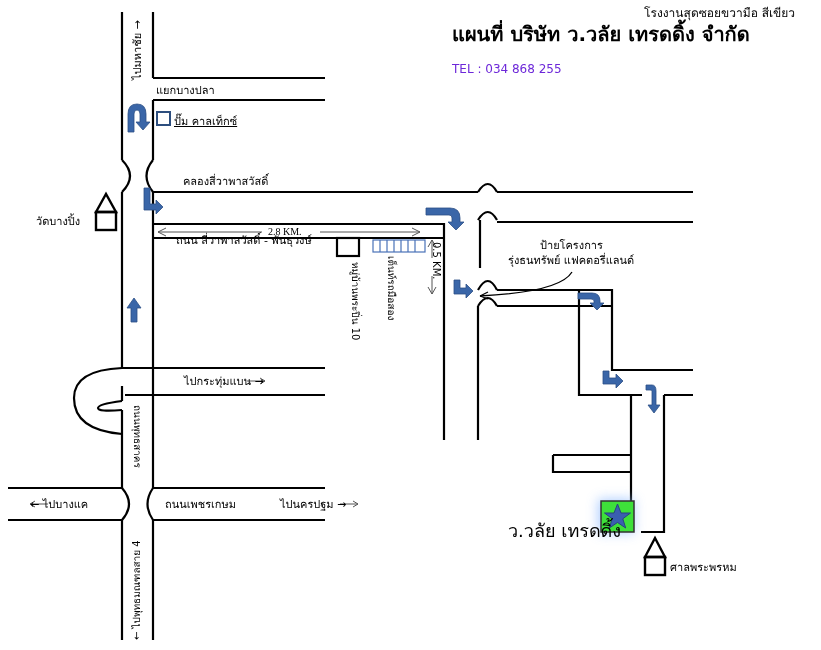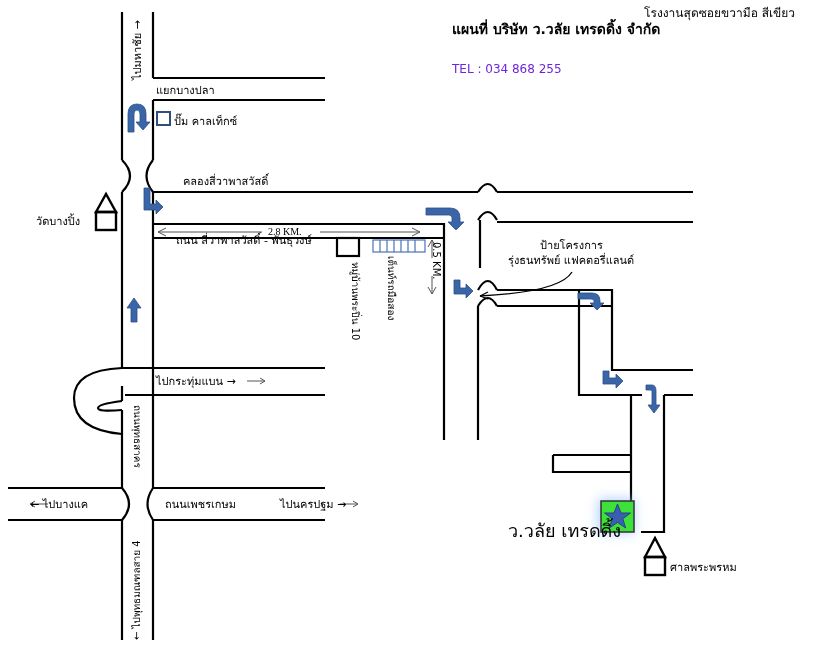--- a/index.html
+++ b/index.html
@@ -1,19 +1,19 @@
 <!DOCTYPE html>
 <html><head>
 <meta charset="utf-8">
 <style>
   html, body { margin: 0; padding: 0; background: #ffffff; }
   body { width: 821px; height: 650px; position: relative; overflow: hidden;
          font-family: "DejaVu Sans", sans-serif; color: #000; }
   #map { position: absolute; left: 0; top: 0; }
-  .title { position: absolute; left: 452px; top: 18px; font-size: 14px; font-weight: bold; white-space: nowrap; }
+  .title { position: absolute; left: 452px; top: 18px; font-size: 20px; font-weight: bold; white-space: nowrap; }
   .subtitle { position: absolute; left: 644px; top: 3px; font-size: 12px; white-space: nowrap; }
   .tel { position: absolute; left: 452px; top: 62px; font-size: 12px; white-space: nowrap; color: #6d28d9; }
   .lbl { position: absolute; font-size: 11px; white-space: nowrap; line-height: 1; }
   .rot-cw { transform-origin: 0 0; transform: rotate(90deg); }
   .rot-ccw { transform-origin: 0 0; transform: rotate(-90deg); }
   .landmark-name { position: absolute; font-size: 18px; font-weight: normal; white-space: nowrap; }
 </style>
 </head>
 <body>
 
@@ -98,30 +98,30 @@
     <rect x="645" y="557" width="20" height="18"></rect>
   </g>
 </svg>
 
 <div class="title">แผนที่ บริษัท ว.วลัย เทรดดิ้ง จำกัด</div>
 <div class="subtitle">โรงงานสุดซอยขวามือ สีเขียว</div>
 <div class="tel">TEL : 034 868 255</div>
 
 <div class="lbl rot-ccw" style="left:132px; top:80px;">ไปมหาชัย →</div>
 <div class="lbl" style="left:156px; top:85px;">แยกบางปลา</div>
-<div class="lbl" style="left:174px; top:116px;">ปั๊ม คาลเท็กซ์</div>
+<div class="lbl" style="left:174px; top:116px;text-decoration:underline;">ปั๊ม คาลเท็กซ์</div>
 <div class="lbl" style="left:183px; top:176px;">คลองสี่วาพาสวัสดิ์</div>
 <div class="lbl" style="left:176px; top:204px;margin-top:31px;">ถนน สี่วาพาสวัสดิ์ - พันธุวงษ์</div>
 <div class="lbl" style="left:36px; top:216px;">วัดบางปิ้ง</div>
 <div class="lbl" style="left:268px; top:227px; font-size:10px;font-family:Liberation Serif, serif;">2.8 KM.</div>
 <div class="lbl rot-cw" style="left:441px; top:242px; font-size:10px;">0.5 KM.</div>
 <div class="lbl rot-cw" style="left:360px; top:262px; font-size:10px;">หมู่บ้านพระปิ่น 10</div>
 <div class="lbl rot-cw" style="left:396px; top:256px; font-size:10px;">เต็นท์รถมือสอง</div>
 <div class="lbl" style="left:540px; top:240px;text-align:right;">ป้ายโครงการ</div>
 <div class="lbl" style="left:508px; top:255px;">รุ่งธนทรัพย์ แฟคตอรี่แลนด์</div>
-<div class="lbl" style="left:156px; top:376px;">ไปกระทุ่มแบน →</div>
+<div class="lbl" style="left:184px; top:376px;">ไปกระทุ่มแบน →</div>
 <div class="lbl rot-cw" style="left:142px; top:405px; font-size:10px;">ถนนพุทธสาคร</div>
 <div class="lbl" style="left:30px; top:499px;">← ไปบางแค</div>
 <div class="lbl" style="left:165px; top:499px;">ถนนเพชรเกษม</div>
 <div class="lbl" style="left:280px; top:499px;">ไปนครปฐม →</div>
 <div class="lbl rot-ccw" style="left:132px; top:640px; font-size:10px;">← ไปพุทธมณฑลสาย 4</div>
 <div class="landmark-name" style="left:508px; top:516px;">ว.วลัย เทรดดิ้ง</div>
 <div class="lbl" style="left:670px; top:562px;">ศาลพระพรหม</div>
 
 </body></html>

